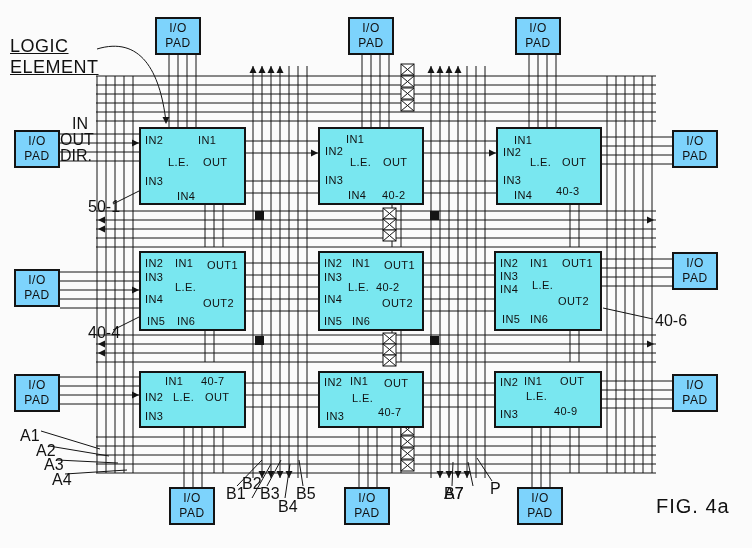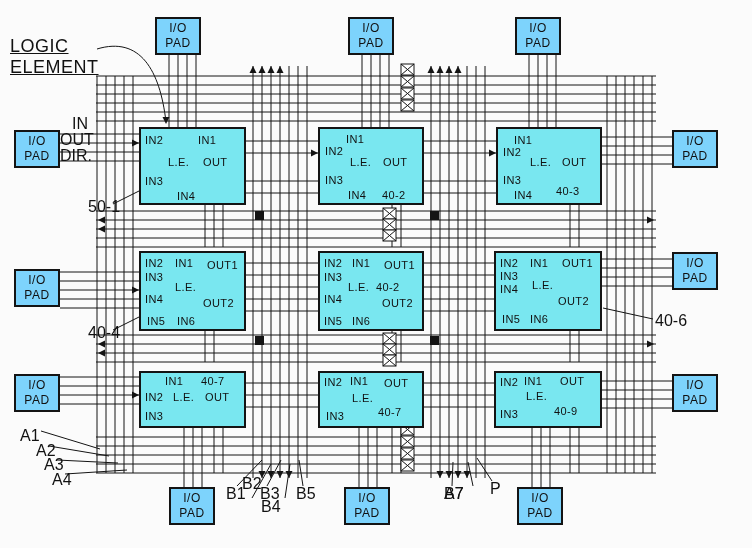--- a/index.html
+++ b/index.html
@@ -270,20 +270,21 @@
   <span class="lbl" style="left:655px;top:312px">40-6</span>
 
   <span class="lbl" style="left:20px;top:427px">A1</span>
   <span class="lbl" style="left:36px;top:442px">A2</span>
   <span class="lbl" style="left:44px;top:456px">A3</span>
   <span class="lbl" style="left:52px;top:471px">A4</span>
 
   <span class="lbl" style="left:226px;top:485px">B1</span>
   <span class="lbl" style="left:242px;top:475px">B2</span>
   <span class="lbl" style="left:260px;top:485px">B3</span>
-  <span class="lbl" style="left:261px;top:498px">B4</span>
+  <span class="lbl" style="left:278px;top:498px">B4</span>
   <span class="lbl" style="left:296px;top:485px">B5</span>
 
   <span class="lbl" style="left:444px;top:485px">A7</span>
   <span class="lbl" style="left:444px;top:485px">B7</span>
   <span class="lbl" style="left:490px;top:480px">P</span>
 
+  <span class="figtitle">FIG. 4a</span>
 </div>
 
 </body></html>

